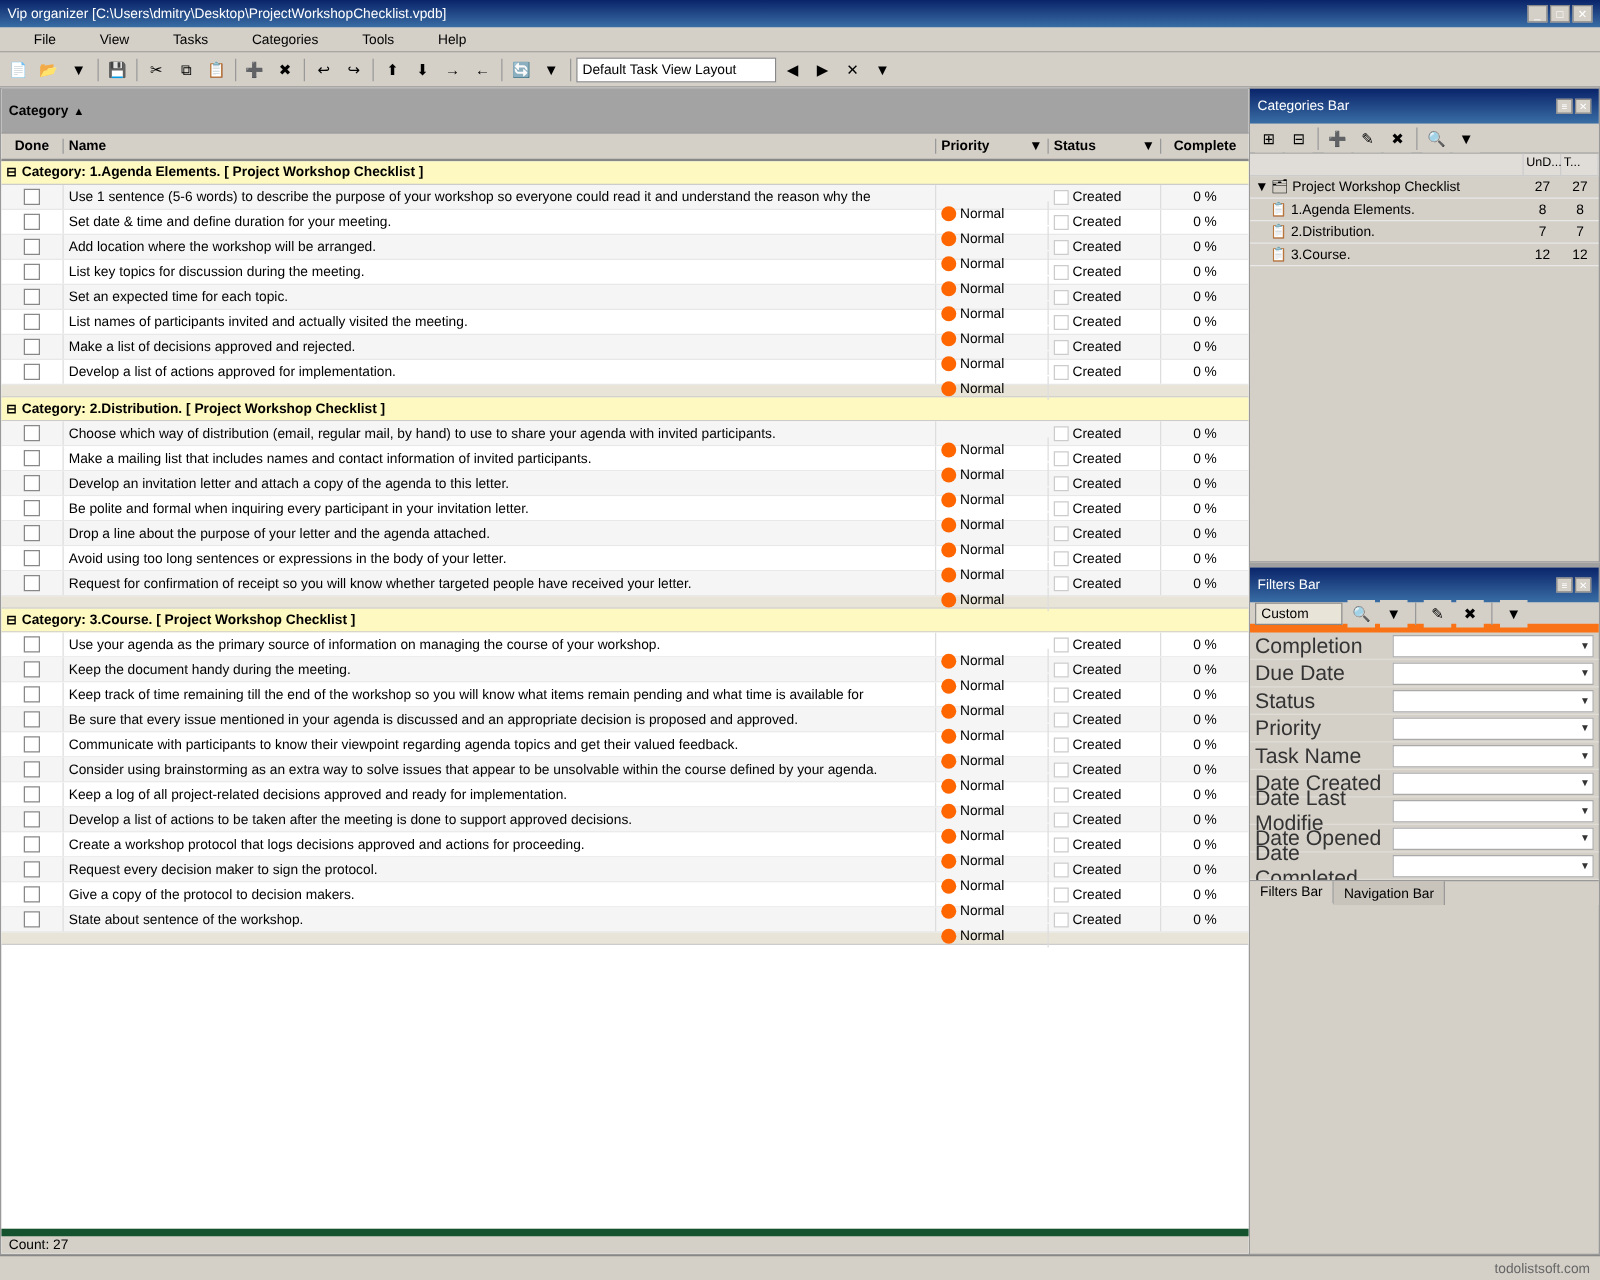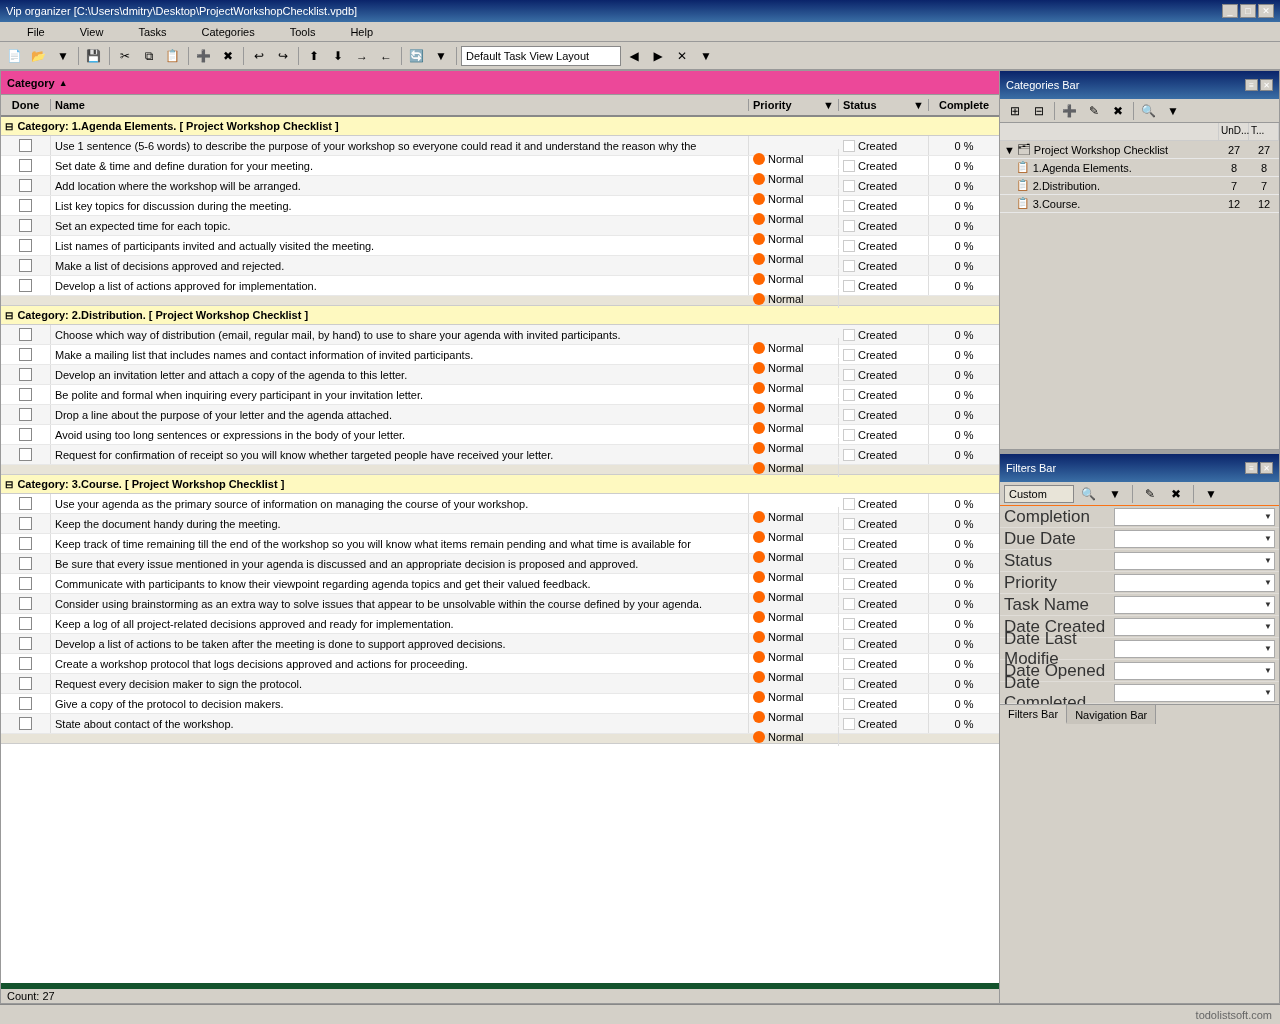--- a/index.html
+++ b/index.html
@@ -65,26 +65,26 @@
       flex: 1;
       background: white;
       border: 1px solid #999;
       overflow: hidden;
       display: flex;
       flex-direction: column;
     }
 
     
     .category-header-bar {
-      background: #ec4899;
+      background: #a3a3a3;
       border-bottom: 1px solid #999;
       padding: 2px 6px;
       display: flex;
       align-items: center;
-      height: 24px;
+      height: 36px;
     }
     .category-label { font-weight: bold; font-size: 11px; }
     .sort-arrow { margin-left: 4px; font-size: 9px; }
 
     
     .table-header {
       display: flex;
       background: #d4d0c8;
       border-bottom: 2px solid #888;
       height: 22px;
@@ -217,21 +217,21 @@
       background: #d4d0c8;
       border: 1px solid #999;
       border-left: none;
       border-top: 4px solid #a0a0a0;
       display: flex;
       flex-direction: column;
       flex: 1;
     }
     .filters-toolbar {
       background: #d4d0c8;
-      border-bottom: 1px solid #f97316;
+      border-bottom: 7px solid #f97316;
       padding: 2px 4px;
       display: flex;
       align-items: center;
       height: 24px;
       gap: 4px;
     }
     .filter-name-box {
       background: #e8e4d8;
       border: 1px solid #888;
       padding: 1px 4px;
@@ -780,21 +780,21 @@
         <div class="td-status">
           <span class="status-icon"></span>
           <span>Created</span>
         </div>
         <div class="td-complete">0 %</div>
       </div>
         <div class="task-row">
         <div class="td-done">
           <span class="checkbox-cell"></span>
         </div>
-        <div class="td-name">State about contact of the workshop.</div>
+        <div class="td-name">State about sentence of the workshop.</div>
         <div class="td-priority">
           <span class="priority-icon"></span>
           <span>Normal</span>
         </div>
         <div class="td-status">
           <span class="status-icon"></span>
           <span>Created</span>
         </div>
         <div class="td-complete">0 %</div>
       </div>

